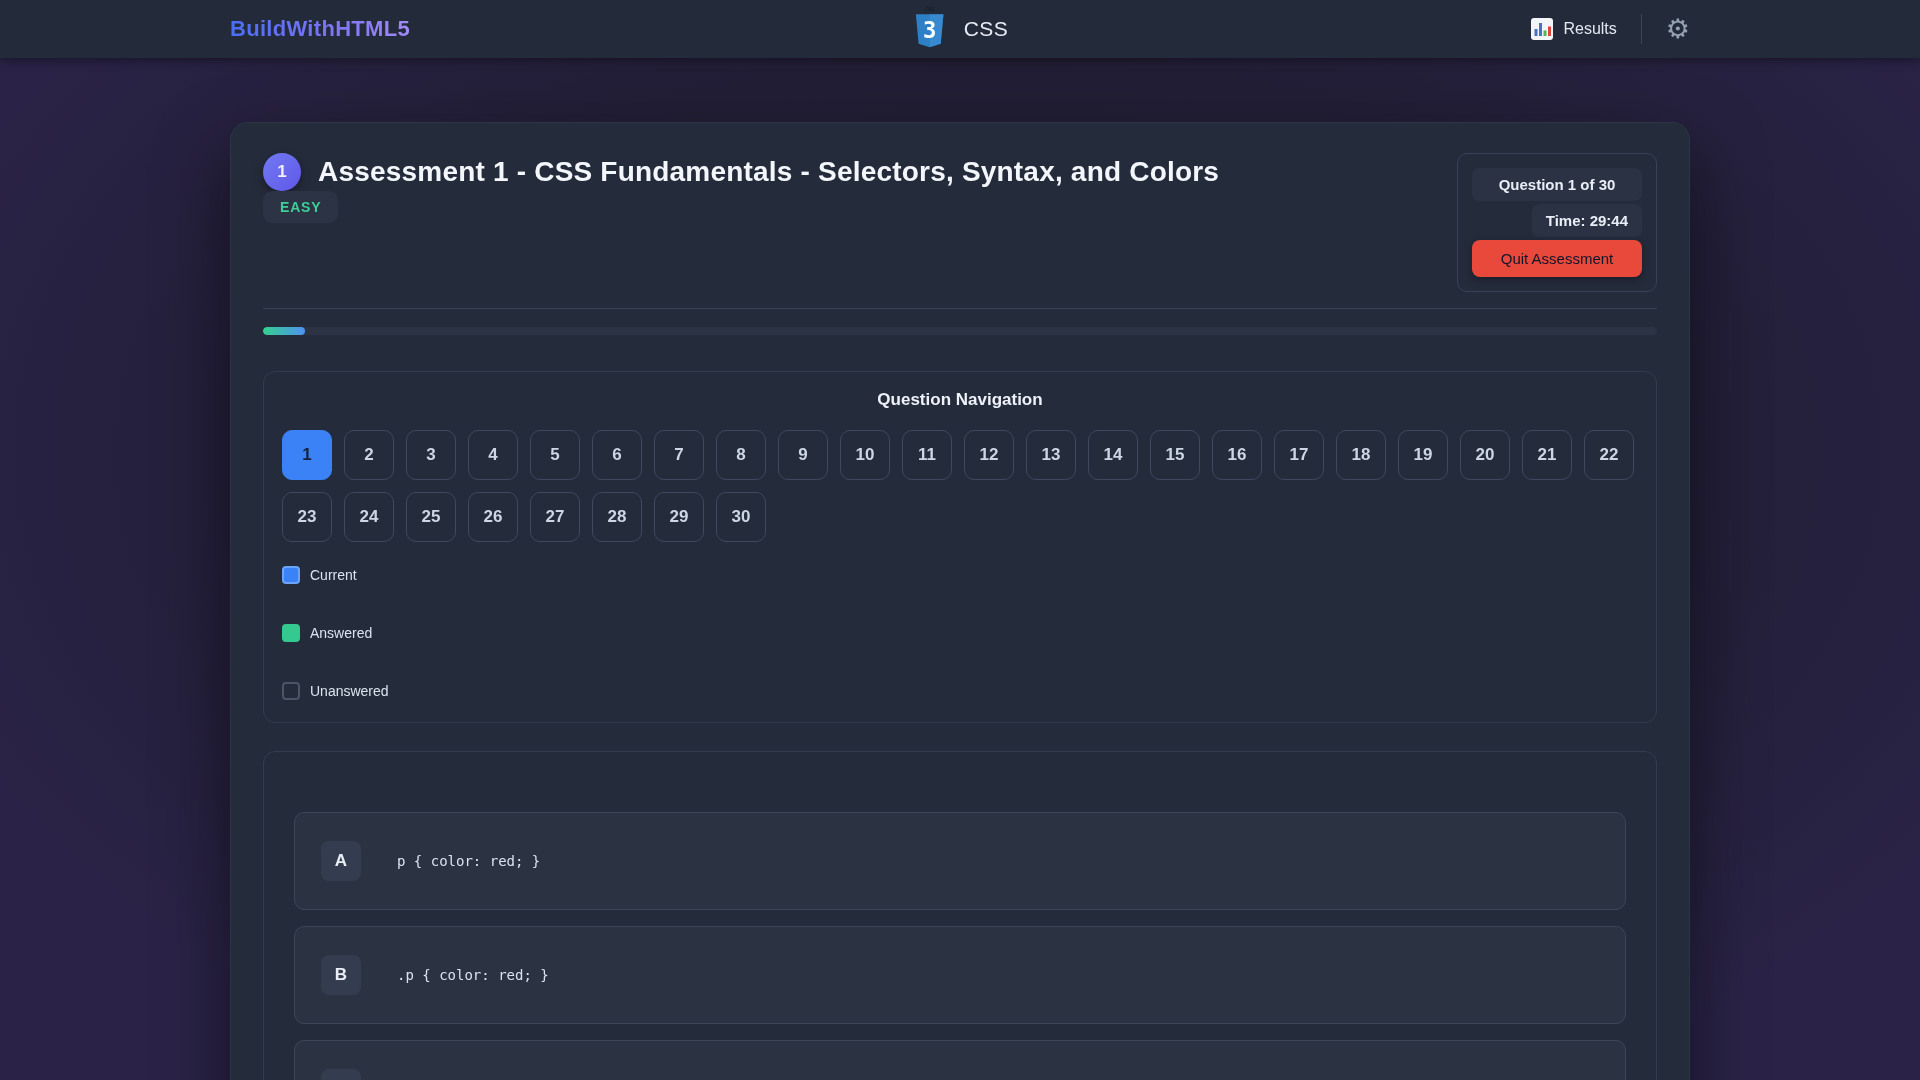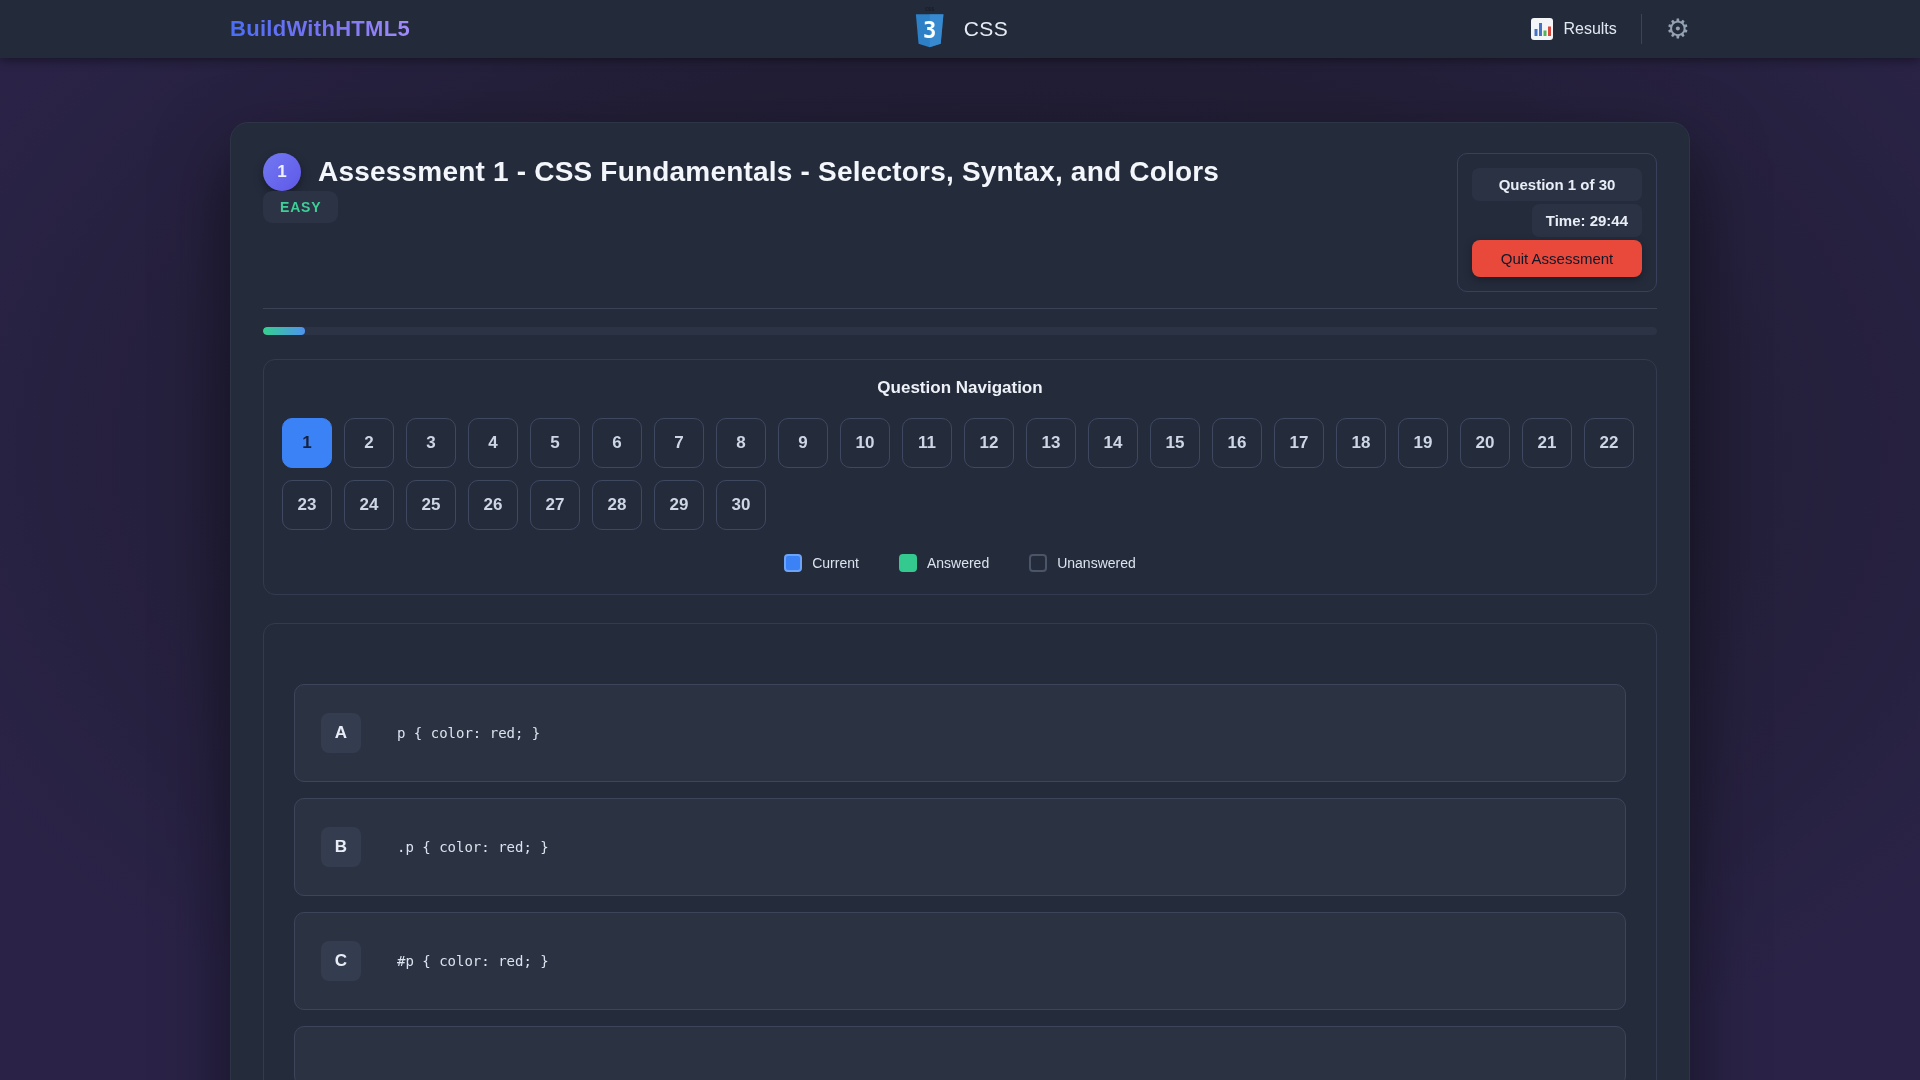--- a/index.html
+++ b/index.html
@@ -78,33 +78,33 @@
   .progress-track {
     margin-top:18px; height:8px; background:#2b3344; border-radius:99px; overflow:hidden;
   }
   .progress-fill {
     height:100%; border-radius:99px;
     background:linear-gradient(90deg,#35d08e,#4f92f0);
   }
 
   
   .nav-panel {
-    margin-top:24px; border:1px solid #323b4f; border-radius:12px;
+    margin-top:36px; border:1px solid #323b4f; border-radius:12px;
     padding:18px 18px 22px;
   }
   .nav-title { text-align:center; font-size:17px; font-weight:700; color:#eef2f8; }
   .nav-grid { margin-top:20px; display:flex; flex-wrap:wrap; gap:12px; }
   .nav-btn {
     width:50px; height:50px; border-radius:10px;
     border:1.5px solid #3e4860; background:transparent;
     font-family:inherit; font-size:17px; font-weight:700; color:#cdd6e4;
     cursor:pointer; display:flex; align-items:center; justify-content:center;
   }
   .nav-btn.current { background:#3b82f6; border-color:#3b82f6; color:#16213a; }
-  .legend { margin-top:24px; display:flex; justify-content:center; gap:40px; }
+  .legend { margin-top:24px; display:flex; justify-content:flex-start; gap:40px;flex-direction:column; }
   .legend-item { display:flex; align-items:center; gap:10px; }
   .swatch { width:18px; height:18px; border-radius:4px; }
   .swatch.current { background:#3b82f6; border:2px solid #6ea4f8; }
   .swatch.answered { background:#34c98e; border:2px solid #34c98e; }
   .swatch.unanswered { background:transparent; border:2px solid #4a5568; }
   .legend-label { font-size:14px; color:#dbe3ee; }
 
   
   .question-panel {
     margin-top:28px; border:1px solid #323b4f; border-radius:12px;

